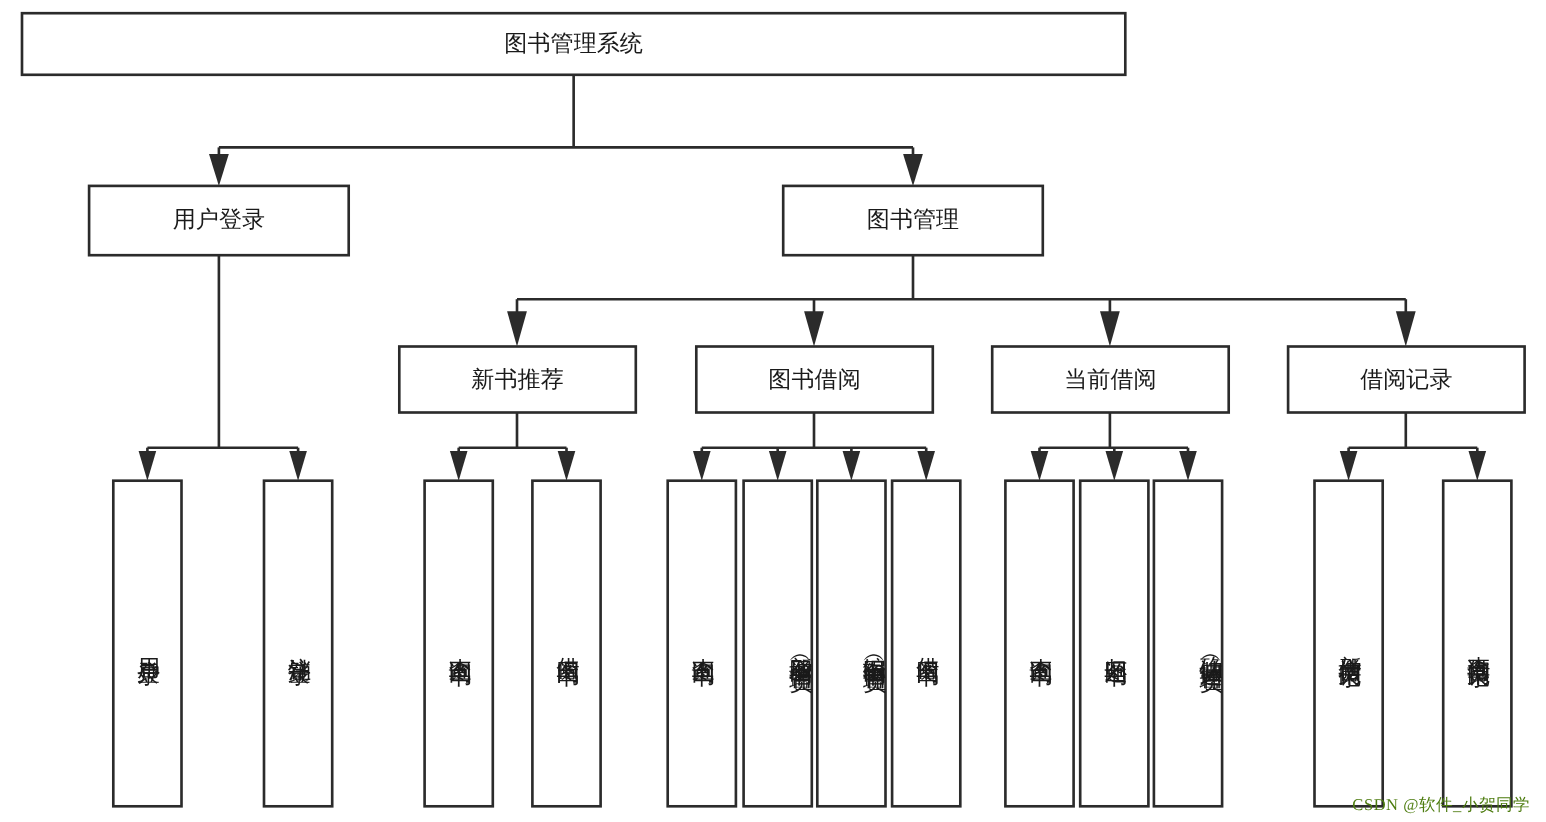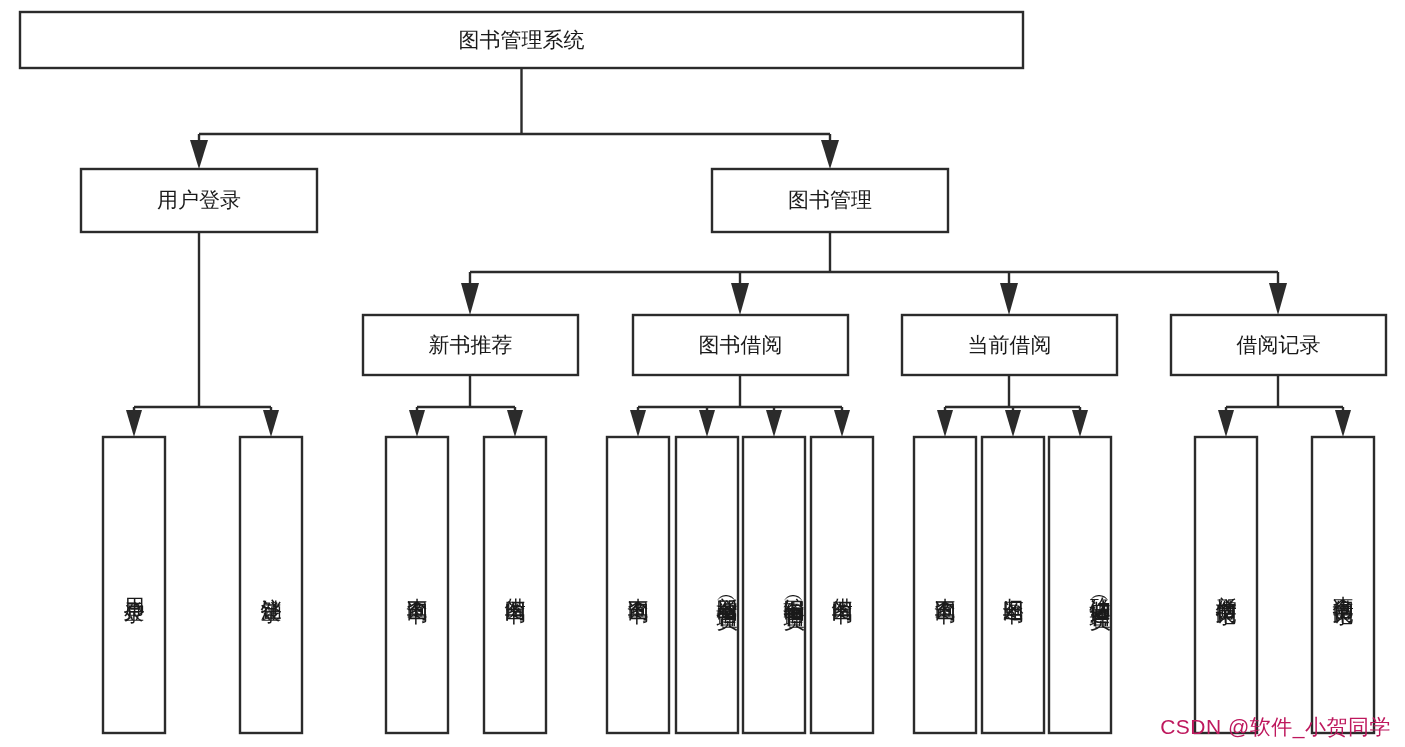--- a/index.html
+++ b/index.html
@@ -60,23 +60,23 @@
     display: flex;
     align-items: center;
     justify-content: center;
     white-space: nowrap;
     pointer-events: none;
   }
   .watermark {
     position: absolute;
     right: 14px;
     bottom: 6px;
-    font-family: Liberation Sans, sans-serif;
-    font-size: 21px;
-    color: #be185d;
+    font-family: Liberation Serif, serif;
+    font-size: 15px;
+    color: #4d7c0f;
     white-space: nowrap;
     letter-spacing: 0.5px;
   }
 </style>
 </head>
 <body>
 
 <div id="diagram-root">
 
   <svg id="flowchart" viewBox="0 0 1405 747">

